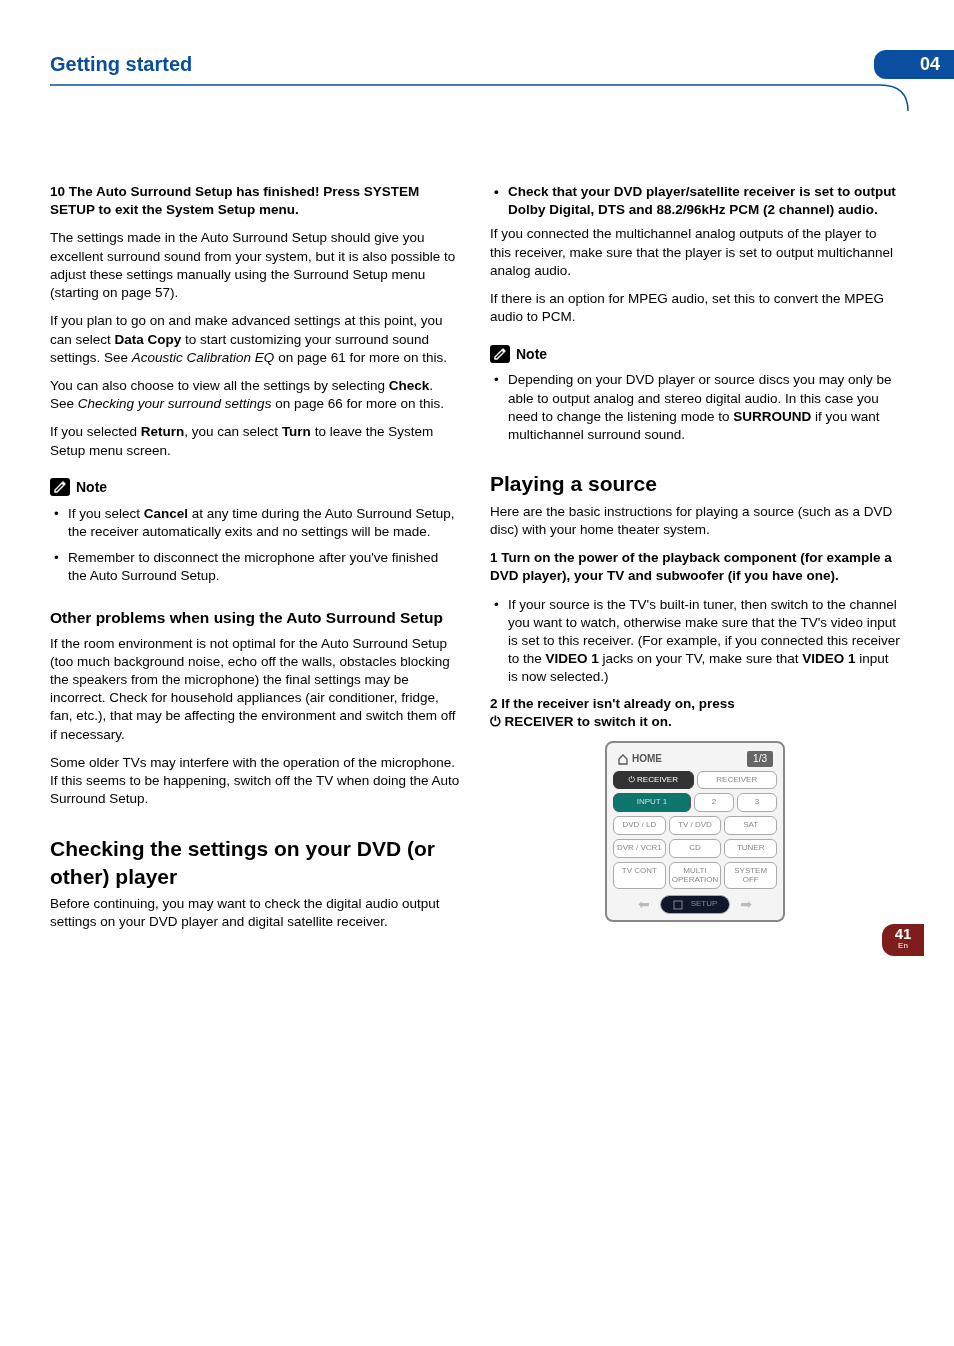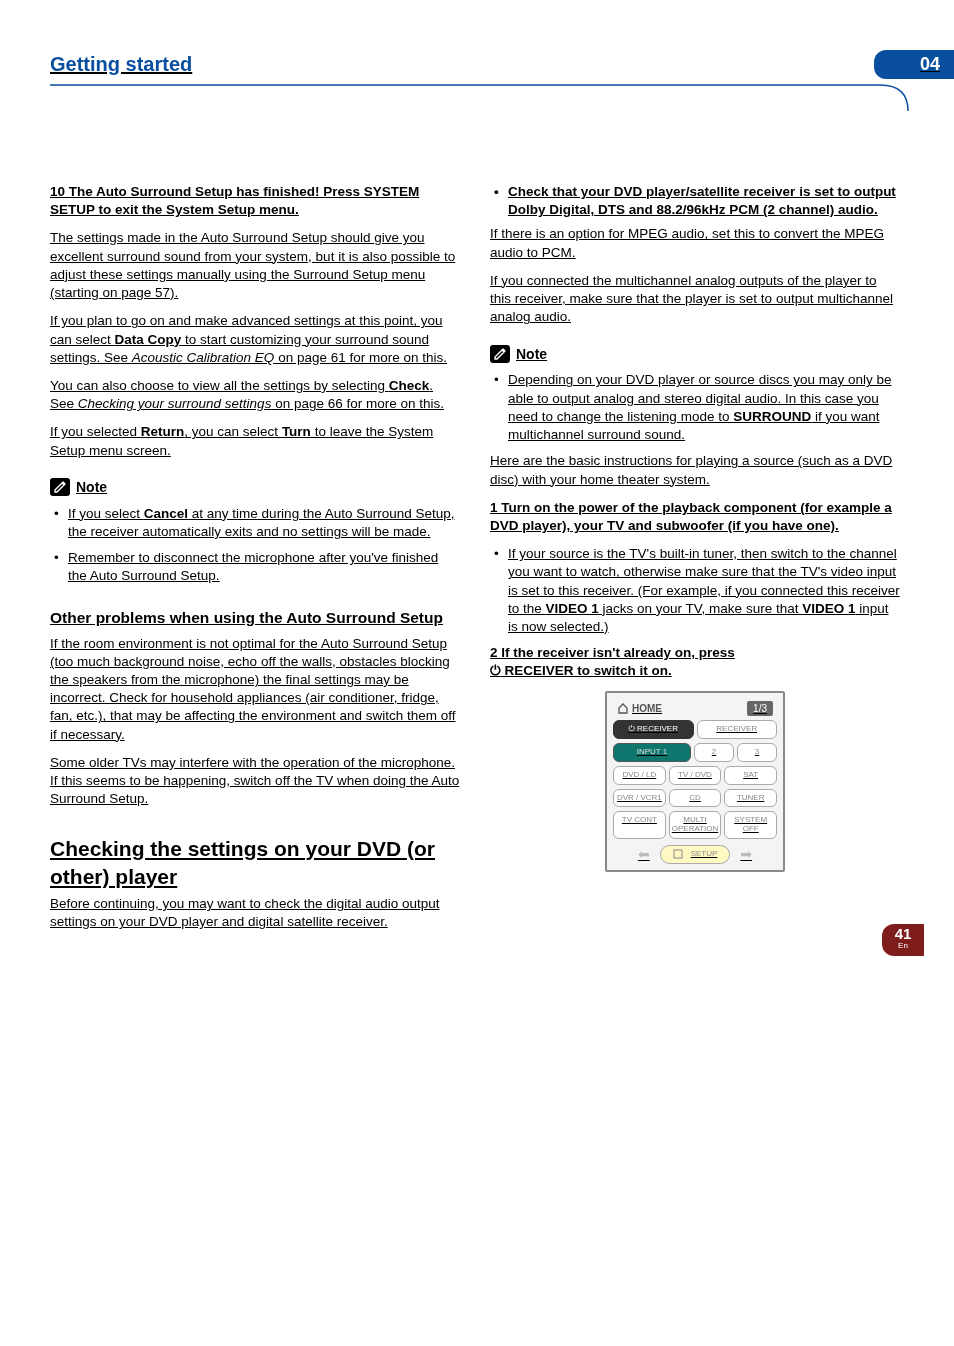--- a/index.html
+++ b/index.html
@@ -1,17 +1,17 @@
 <!DOCTYPE html>
 <html><head>
 <meta charset="utf-8">
 <style>
   * { box-sizing: border-box; margin: 0; padding: 0; }
   html, body { width: 954px; height: 1346px; background: #fff; font-family: Arial, Helvetica, sans-serif; color: #000; }
-  .page { position: relative; width: 954px; height: 982px; padding: 50px 50px 34px 50px; text-decoration: underline; }
+  .page { position: relative; width: 954px; height: 982px; padding: 50px 50px 34px 50px; }
   .hdr-row { display: flex; justify-content: space-between; align-items: center; margin-bottom: 4px; }
   .hdr-title { font-size: 20px; font-weight: bold; color: #0a4ea0; }
   .chap-badge { background: #0a4ea0; color: #fff; font-weight: bold; font-size: 18px; padding: 4px 10px; border-radius: 12px 0 0 12px; position: relative; right: -50px; width: 80px; text-align: right; padding-right: 14px;}
   .hdr-rule { position: relative; height: 30px; margin-bottom: 70px;}
   .hdr-rule svg { position: absolute; top: 0; left: -10px; }
   .cols { display: flex; gap: 30px; }
   .col { width: 410px; font-size: 13.5px; line-height: 1.35; }
   .col p { margin-bottom: 10px; }
   .step-bold { font-weight: bold; font-size: 13.5px; }
   .ital { font-style: italic; }
@@ -30,32 +30,32 @@
   ul.notes li { position: relative; margin-bottom: 8px; }
   ul.notes li::before { content: "•"; position: absolute; left: -14px; top: 0; }
   .h3 { font-weight: bold; font-size: 15.5px; margin: 22px 0 6px 0; }
   .h2 { font-weight: bold; font-size: 21px; margin: 26px 0 4px 0; }
   .bullet-line { position: relative; padding-left: 18px; margin-bottom: 6px; }
   .bullet-line::before { content: "•"; position: absolute; left: 4px; top: 0; }
   .sub-bullet { padding-left: 18px; position: relative; margin-bottom: 8px; }
   .sub-bullet::before { content: "•"; position: absolute; left: 4px; top: 0; }
   .power-sym { font-family: Arial; }
   .remote { width: 180px; margin: 10px auto; }
-  .remote-frame { border: 2px solid #888; border-radius: 2px; padding: 6px; background: #f4f4f4; }
+  .remote-frame { border: 2px solid #888; border-radius: 8px; padding: 6px; background: #f4f4f4; }
   .rm-top { display: flex; align-items: center; gap: 6px; padding: 2px 4px 4px 4px; }
   .rm-home { display: flex; align-items: center; gap: 3px; font-size: 10px; color: #555; font-weight: bold;}
   .rm-home svg { display:block;}
   .rm-page { margin-left: auto; font-size: 10px; color: #fff; background:#666; padding:1px 6px; border-radius:2px;}
   .rm-row { display: flex; gap: 3px; margin-bottom: 4px; justify-content: space-between; }
   .rm-btn { flex: 1; border: 1px solid #aaa; border-radius: 6px; font-size: 8px; color: #888; text-align: center; padding: 4px 0; background: #fff; line-height:1.1;}
   .rm-btn.dark { background: #333; color: #fff; border-color:#333;}
   .rm-btn.sel { background:#0f766e; color:#ddd; border-color:#555;}
   .rm-bottom { display:flex; align-items:center; justify-content:center; gap:10px; padding-top:2px;}
   .rm-arrow { color:#bbb; font-size:14px;}
-  .rm-setup { border:1px solid #aaa; border-radius:10px; font-size:8px; color:#888; padding:3px 12px; display:flex; align-items:center; gap:8px; background:#fef9c3;}
+  .rm-setup { border:1px solid #aaa; border-radius:10px; font-size:8px; color:#888; padding:3px 12px; display:flex; align-items:center; gap:8px; background:#0f172a;}
   .footer-badge { position: absolute; right: 30px; bottom: 26px; width: 42px; height: 32px; background: #7f1d1d; border-radius: 12px 0 0 12px; color: #fff; text-align: center; padding-top: 2px; }
   .footer-badge .pg { font-weight: bold; font-size: 15px; line-height: 1; }
   .footer-badge .en { font-size: 8px; }
 </style>
 </head>
 <body>
 
 <div class="page">
 
   <div class="hdr-row">
@@ -103,37 +103,38 @@
       <div class="h3">Other problems when using the Auto Surround Setup</div>
       <p>If the room environment is not optimal for the Auto Surround Setup (too much background noise, echo off the walls, obstacles blocking the speakers from the microphone) the final settings may be incorrect. Check for household appliances (air conditioner, fridge, fan, etc.), that may be affecting the environment and switch them off if necessary.</p>
       <p>Some older TVs may interfere with the operation of the microphone. If this seems to be happening, switch off the TV when doing the Auto Surround Setup.</p>
 
       <div class="h2">Checking the settings on your DVD (or other) player</div>
       <p>Before continuing, you may want to check the digital audio output settings on your DVD player and digital satellite receiver.</p>
     </div>
 
     <div class="col">
       <div class="bullet-line bold">Check that your DVD player/satellite receiver is set to output Dolby Digital, DTS and 88.2/96kHz PCM (2 channel) audio.</div>
+      <p>If you connected the multichannel analog outputs of the player to this receiver, make sure that the player is set to output multichannel analog audio.</p>
       <p>If there is an option for MPEG audio, set this to convert the MPEG audio to PCM.</p>
-      <p>If you connected the multichannel analog outputs of the player to this receiver, make sure that the player is set to output multichannel analog audio.</p>
 
       <div class="note-hdr">
         <span class="note-badge">
           <svg width="14" height="14" viewBox="0 0 14 14">
               <path d="M2 12 L4 12 L11 5 L9 3 L2 10 Z M10 2 L12 4" stroke="#fff" stroke-width="1.4" fill="none" stroke-linecap="round"></path>
             </svg>
         </span>
         <span class="note-label">Note</span>
       </div>
       <ul class="notes">
         <li>
           <span>Depending on your DVD player or source discs you may only be able to output analog and stereo digital audio. In this case you need to change the listening mode to </span><span class="bold">SURROUND</span><span> if you want multichannel surround sound.</span>
         </li>
       </ul>
 
+      <div class="h2">Playing a source</div>
       <p>Here are the basic instructions for playing a source (such as a DVD disc) with your home theater system.</p>
 
       <p class="step-bold">1    Turn on the power of the playback component (for example a DVD player), your TV and subwoofer (if you have one).</p>
       <div class="sub-bullet">
         <span>If your source is the TV's built-in tuner, then switch to the channel you want to watch, otherwise make sure that the TV's video input is set to this receiver. (For example, if you connected this receiver to the </span><span class="bold">VIDEO 1</span><span> jacks on your TV, make sure that </span><span class="bold">VIDEO 1</span><span> input is now selected.)</span>
       </div>
 
       <p class="step-bold">
         <span>2    If the receiver isn't already on, press</span><br>
         <span class="power-sym">⏻</span><span> RECEIVER to switch it on.</span>

